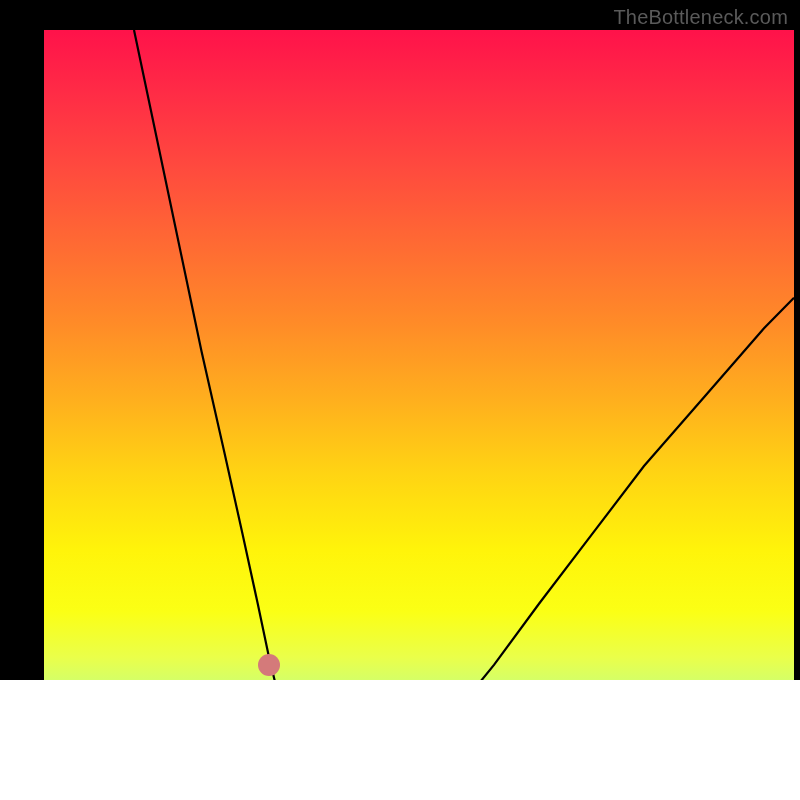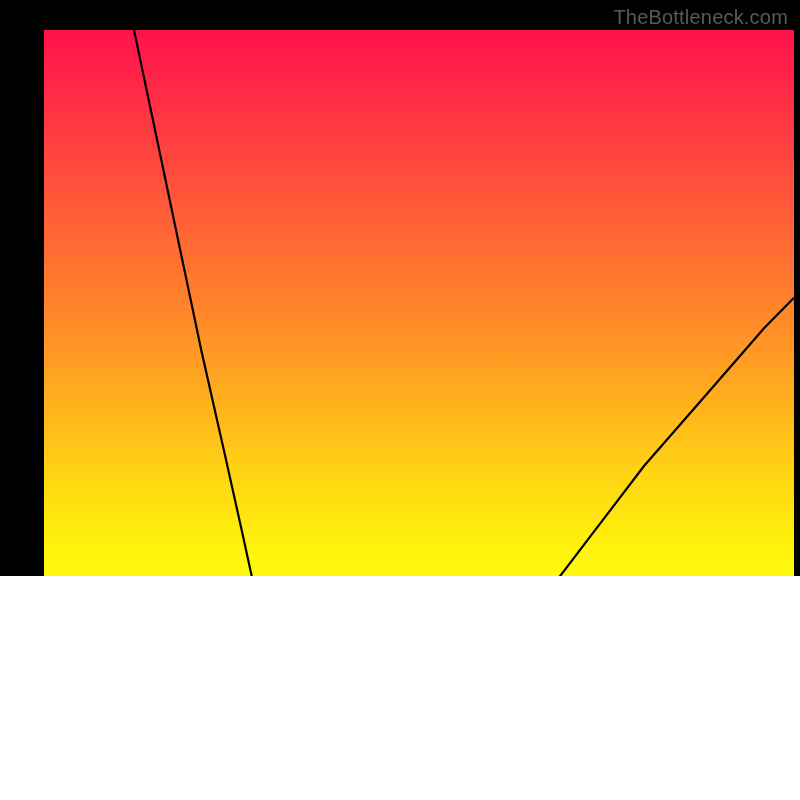--- a/index.html
+++ b/index.html
@@ -4,21 +4,21 @@
 <style>
   body {
     margin: 0;
     padding: 0;
     background: #ffffff;
     font-family: Arial, sans-serif;
   }
   .chart-container {
     position: relative;
     width: 800px;
-    height: 576px;
+    height: 680px;
     background: #000000;
   }
   .watermark {
     position: absolute;
     top: 6px;
     right: 12px;
     color: #5a5a5a;
     font-size: 20px;
     font-family: Arial, sans-serif;
     letter-spacing: 0.2px;

